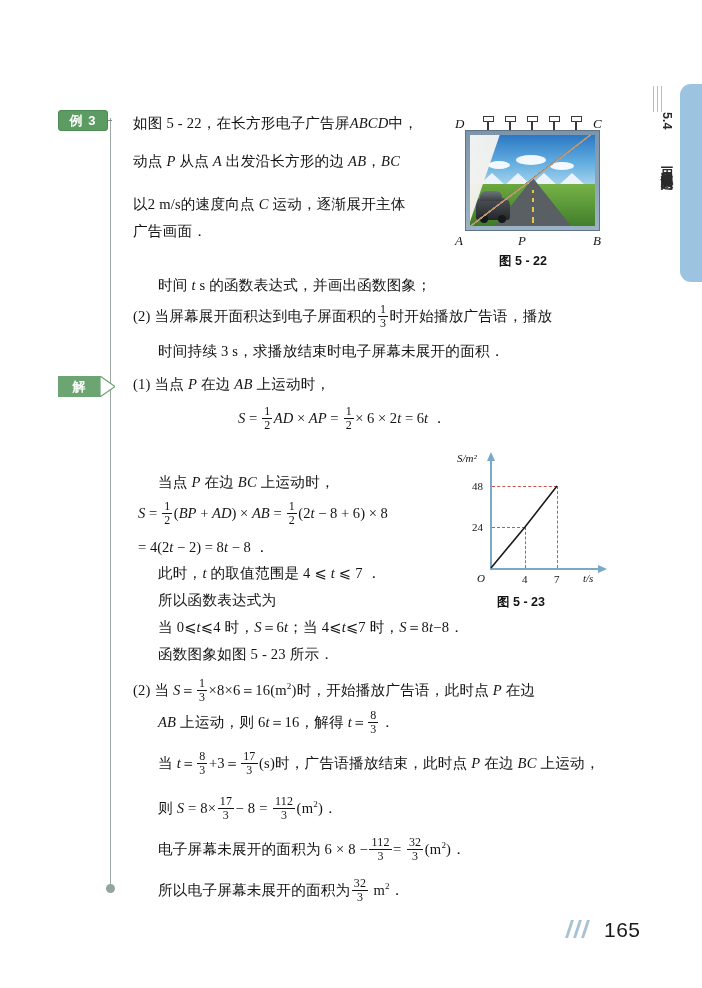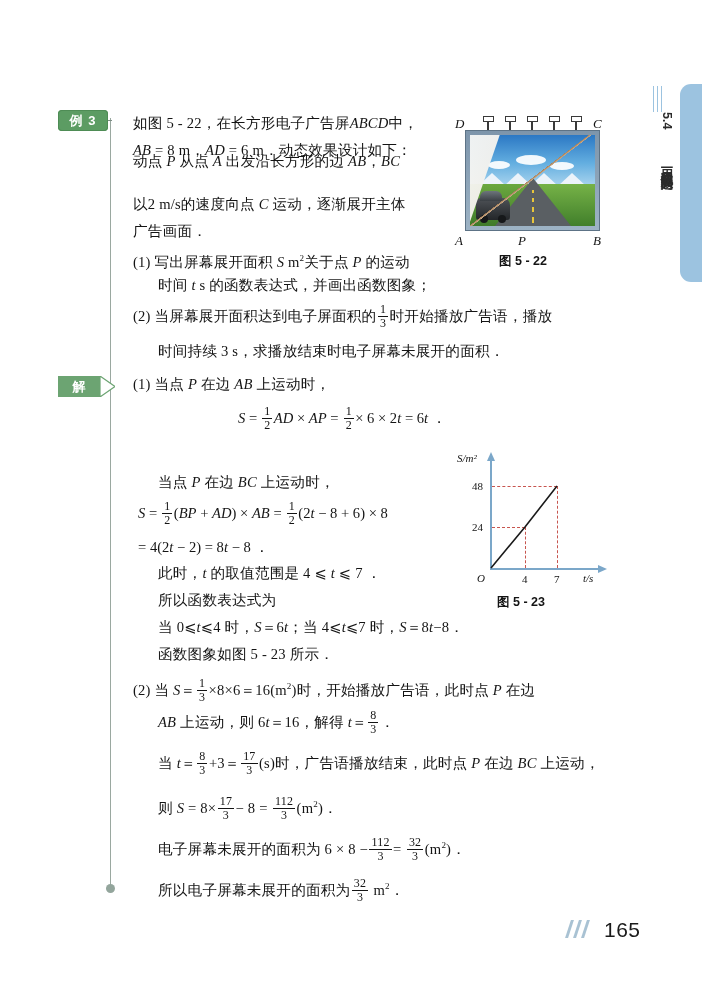--- a/index.html
+++ b/index.html
@@ -385,36 +385,30 @@
 
   <div class="rail"></div>
   <div class="rail-dot"></div>
 
   <div class="badge-li-connector"></div>
   <div class="badge-li">例 3</div>
 
   <div class="txt cjk" style="left:133px; top:110px;">
     如图 <span class="mn">5 - 22</span>，在长方形电子广告屏<i class="mi">ABCD</i>中，
   </div>
-  <div class="txt cjk" style="left:133px; top:137px;">
-    <i class="mi">AB</i> = 8 m，<i class="mi">AD</i> = 6 m．动态效果设计如下：
-  </div>
   <div class="txt cjk" style="left:133px; top:148px;">
     动点 <i class="mi">P</i> 从点 <i class="mi">A</i> 出发沿长方形的边 <i class="mi">AB</i>，<i class="mi">BC</i>
   </div>
   <div class="txt cjk" style="left:133px; top:191px;">
     以2 m/s的速度向点 <i class="mi">C</i> 运动，逐渐展开主体
   </div>
   <div class="txt cjk" style="left:133px; top:218px;">
     广告画面．
   </div>
 
-  <div class="txt cjk" style="left:133px; top:245px;">
-    (1) 写出屏幕展开面积 <i class="mi">S</i> m<sup class="u">2</sup>关于点 <i class="mi">P</i> 的运动
-  </div>
   <div class="txt cjk" style="left:158px; top:272px;">
     时间 <i class="mi">t</i> s 的函数表达式，并画出函数图象；
   </div>
 
   <div class="txt cjk" style="left:133px; top:303px;">
     (2) 当屏幕展开面积达到电子屏面积的<span class="frac"><span class="num">1</span><span class="den">3</span></span>时开始播放广告语，播放
   </div>
   <div class="txt cjk" style="left:158px; top:338px;">时间持续 3 s，求播放结束时电子屏幕未展开的面积．</div>
 
   <div class="badge-jie">解</div>

